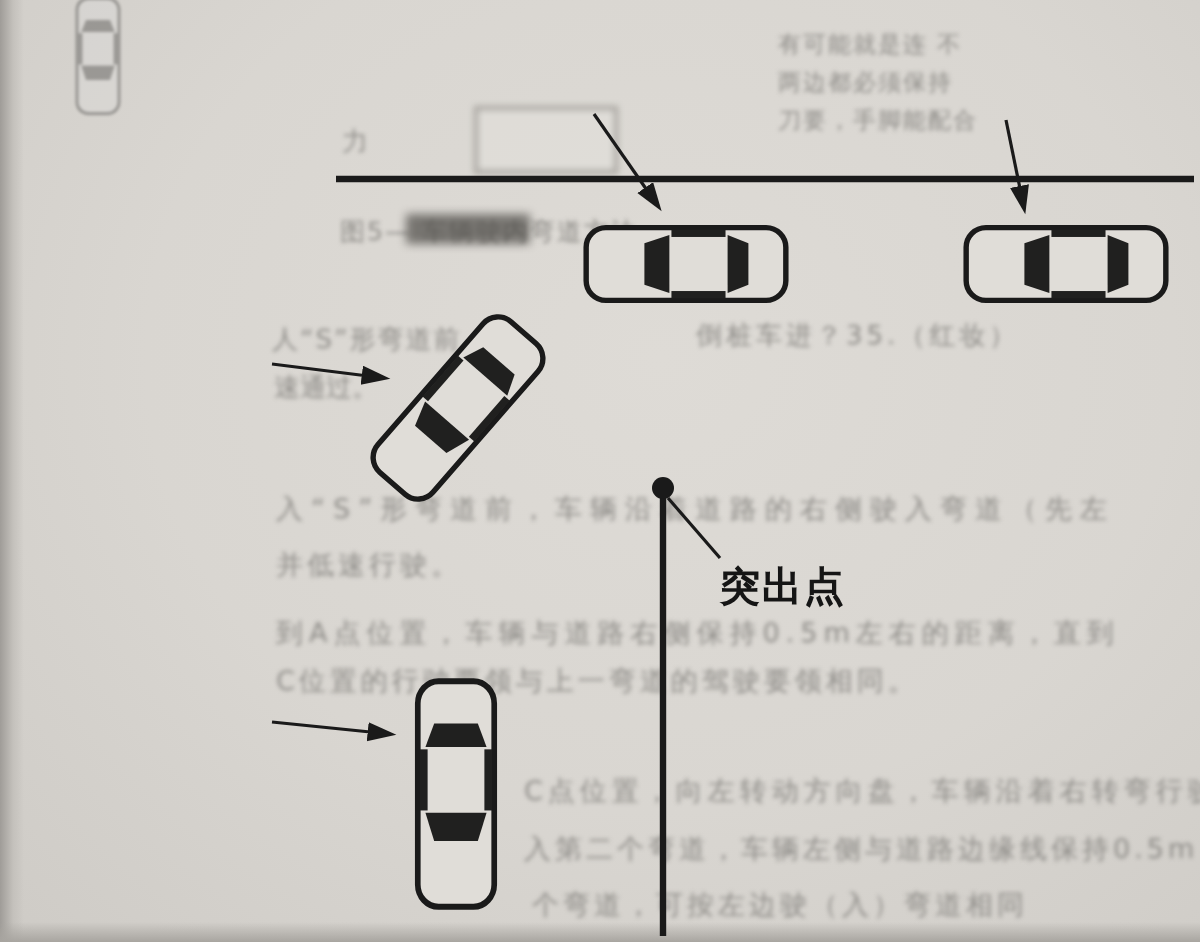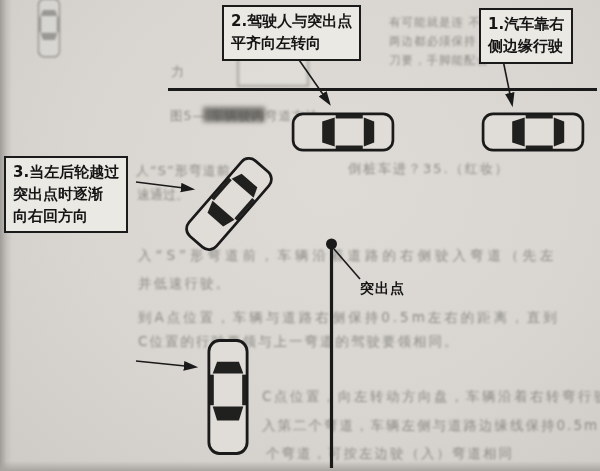--- a/index.html
+++ b/index.html
@@ -18,21 +18,21 @@
   .blob{position:absolute;z-index:1;background:#55534f;filter:blur(2.5px);opacity:.75;}
   .ghost-box{position:absolute;z-index:1;border:2px solid #97948f;background:#e0ded9;
     filter:blur(1.6px);opacity:.8;}
   .overlay{position:absolute;left:0;top:0;z-index:2;}
   .car{position:absolute;z-index:3;width:104px;height:44px;}
   .car svg{width:100%;height:100%;display:block;overflow:visible;}
   .ghost{opacity:.32;filter:blur(.8px) grayscale(1);z-index:1;}
   .callout{position:absolute;z-index:4;background:#ebe9e4;border:2px solid #1b1b1b;
     padding:4px 7px;font-size:15px;line-height:1.45;font-weight:600;color:#151515;
     white-space:pre-line;}
-  .pp-label{position:absolute;z-index:4;font-size:14px;font-weight:600;color:#151515;
+  .pp-label{position:absolute;z-index:4;font-size:20px;font-weight:600;color:#151515;
     letter-spacing:1px;}
 </style>
 </head>
 <body>
 
 <div class="page">
 
   <div class="edge-left"></div>
   <div class="edge-bottom"></div>
 
@@ -102,23 +102,16 @@
     <svg viewBox="0 0 100 42">
         <use href="#car-sym"></use>
       </svg>
   </div>
   <div class="car" style="left:176px;top:375px;transform:rotate(90deg) scale(1.13,1.05);">
     <svg viewBox="0 0 100 42">
         <use href="#car-sym"></use>
       </svg>
   </div>
 
-  <div class="callout" style="left:222px;top:5px;">2.驾驶人与突出点
-平齐向左转向</div>
-  <div class="callout" style="left:479px;top:8px;">1.汽车靠右
-侧边缘行驶</div>
-  <div class="callout" style="left:4px;top:156px;">3.当左后轮越过
-突出点时逐渐
-向右回方向</div>
 
   <div class="pp-label" style="left:360px;top:280px;">突出点</div>
 
 </div>
 
 </body></html>

